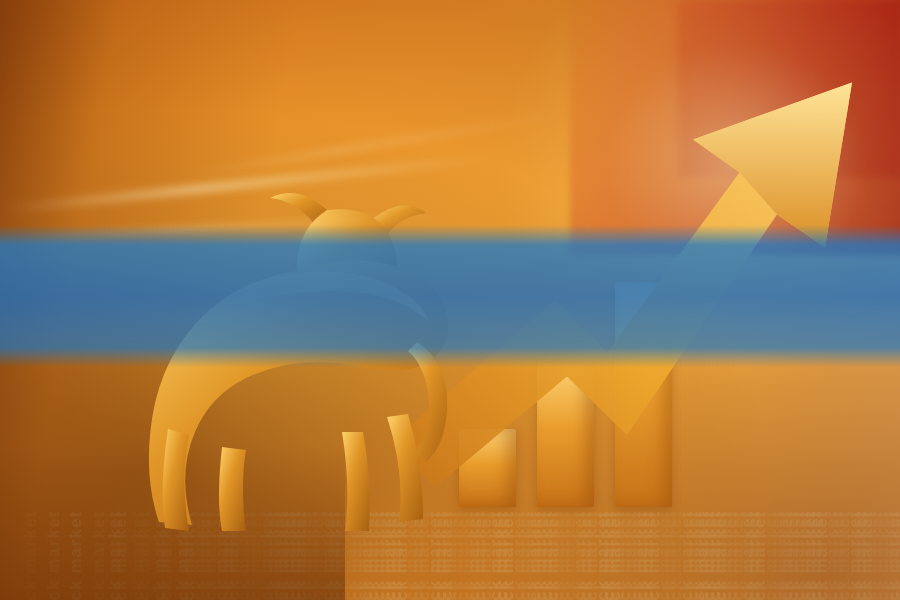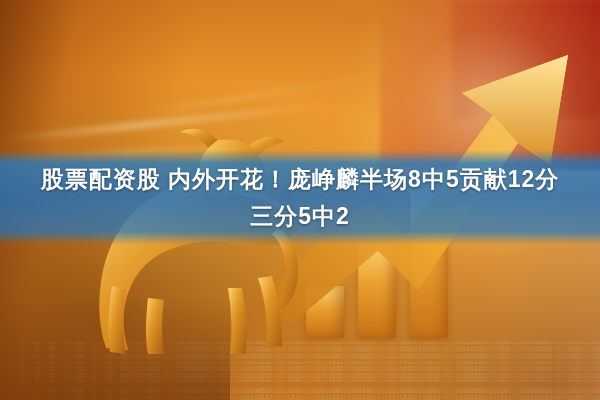--- a/index.html
+++ b/index.html
@@ -396,18 +396,14 @@
 
       <path d="M226 118 q22 14 20 46 q-2 24 -14 34 l-8 -6 q12 -16 10 -34 q-2 -24 -14 -34 z" fill="url(#bgrad)"></path>
     </svg>
   </div>
 
   <div class="streak s1"></div>
   <div class="streak s2"></div>
   <div class="streak s3"></div>
 
   <div class="headline-band"></div>
-  <div class="headline">
-    <div class="line">股票配资股 内外开花！庞峥麟半场8中5贡献12分</div>
-    <div class="line">三分5中2</div>
-  </div>
 
 </div>
 
 </body></html>

